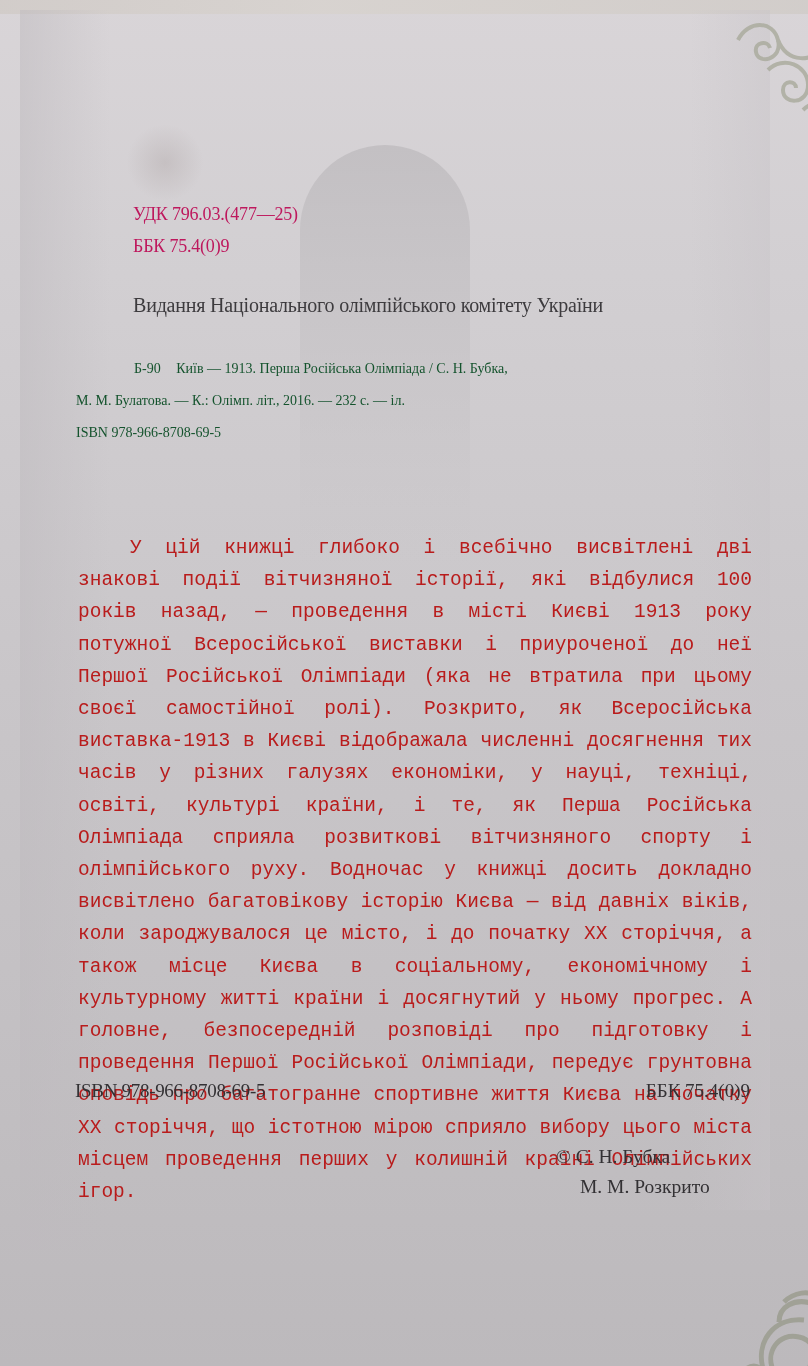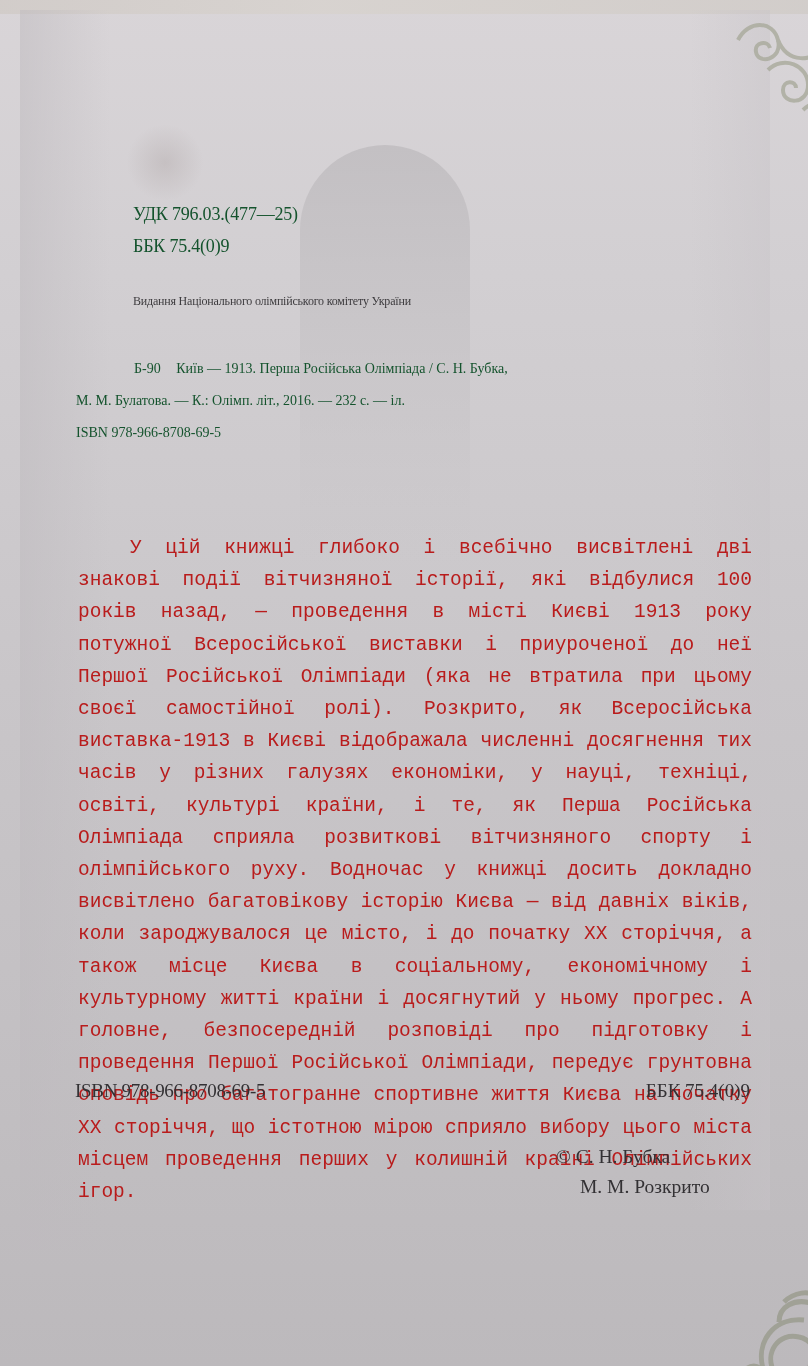--- a/index.html
+++ b/index.html
@@ -59,29 +59,29 @@
       position: absolute;
       right: -6px; bottom: -6px;
       width: 80px; height: 90px;
     }
     
     .meta {
       position: absolute;
       left: 133px;
       font-size: 18px;
       line-height: 32px;
-      color: #14532d;
+      color: #be185d;
       letter-spacing: -0.2px;
     }
     .meta-udk { top: 198px; }
     .meta-bbk { top: 230px; }
     .edition {
       position: absolute;
       left: 133px; top: 294px;
-      font-size: 12px;
+      font-size: 20px;
       color: #3d3b3e;
       letter-spacing: -0.2px;
       white-space: nowrap;
     }
     .biblio {
       position: absolute;
       left: 76px; top: 353px;
       width: 680px;
       font-size: 14px;
       line-height: 32px;

